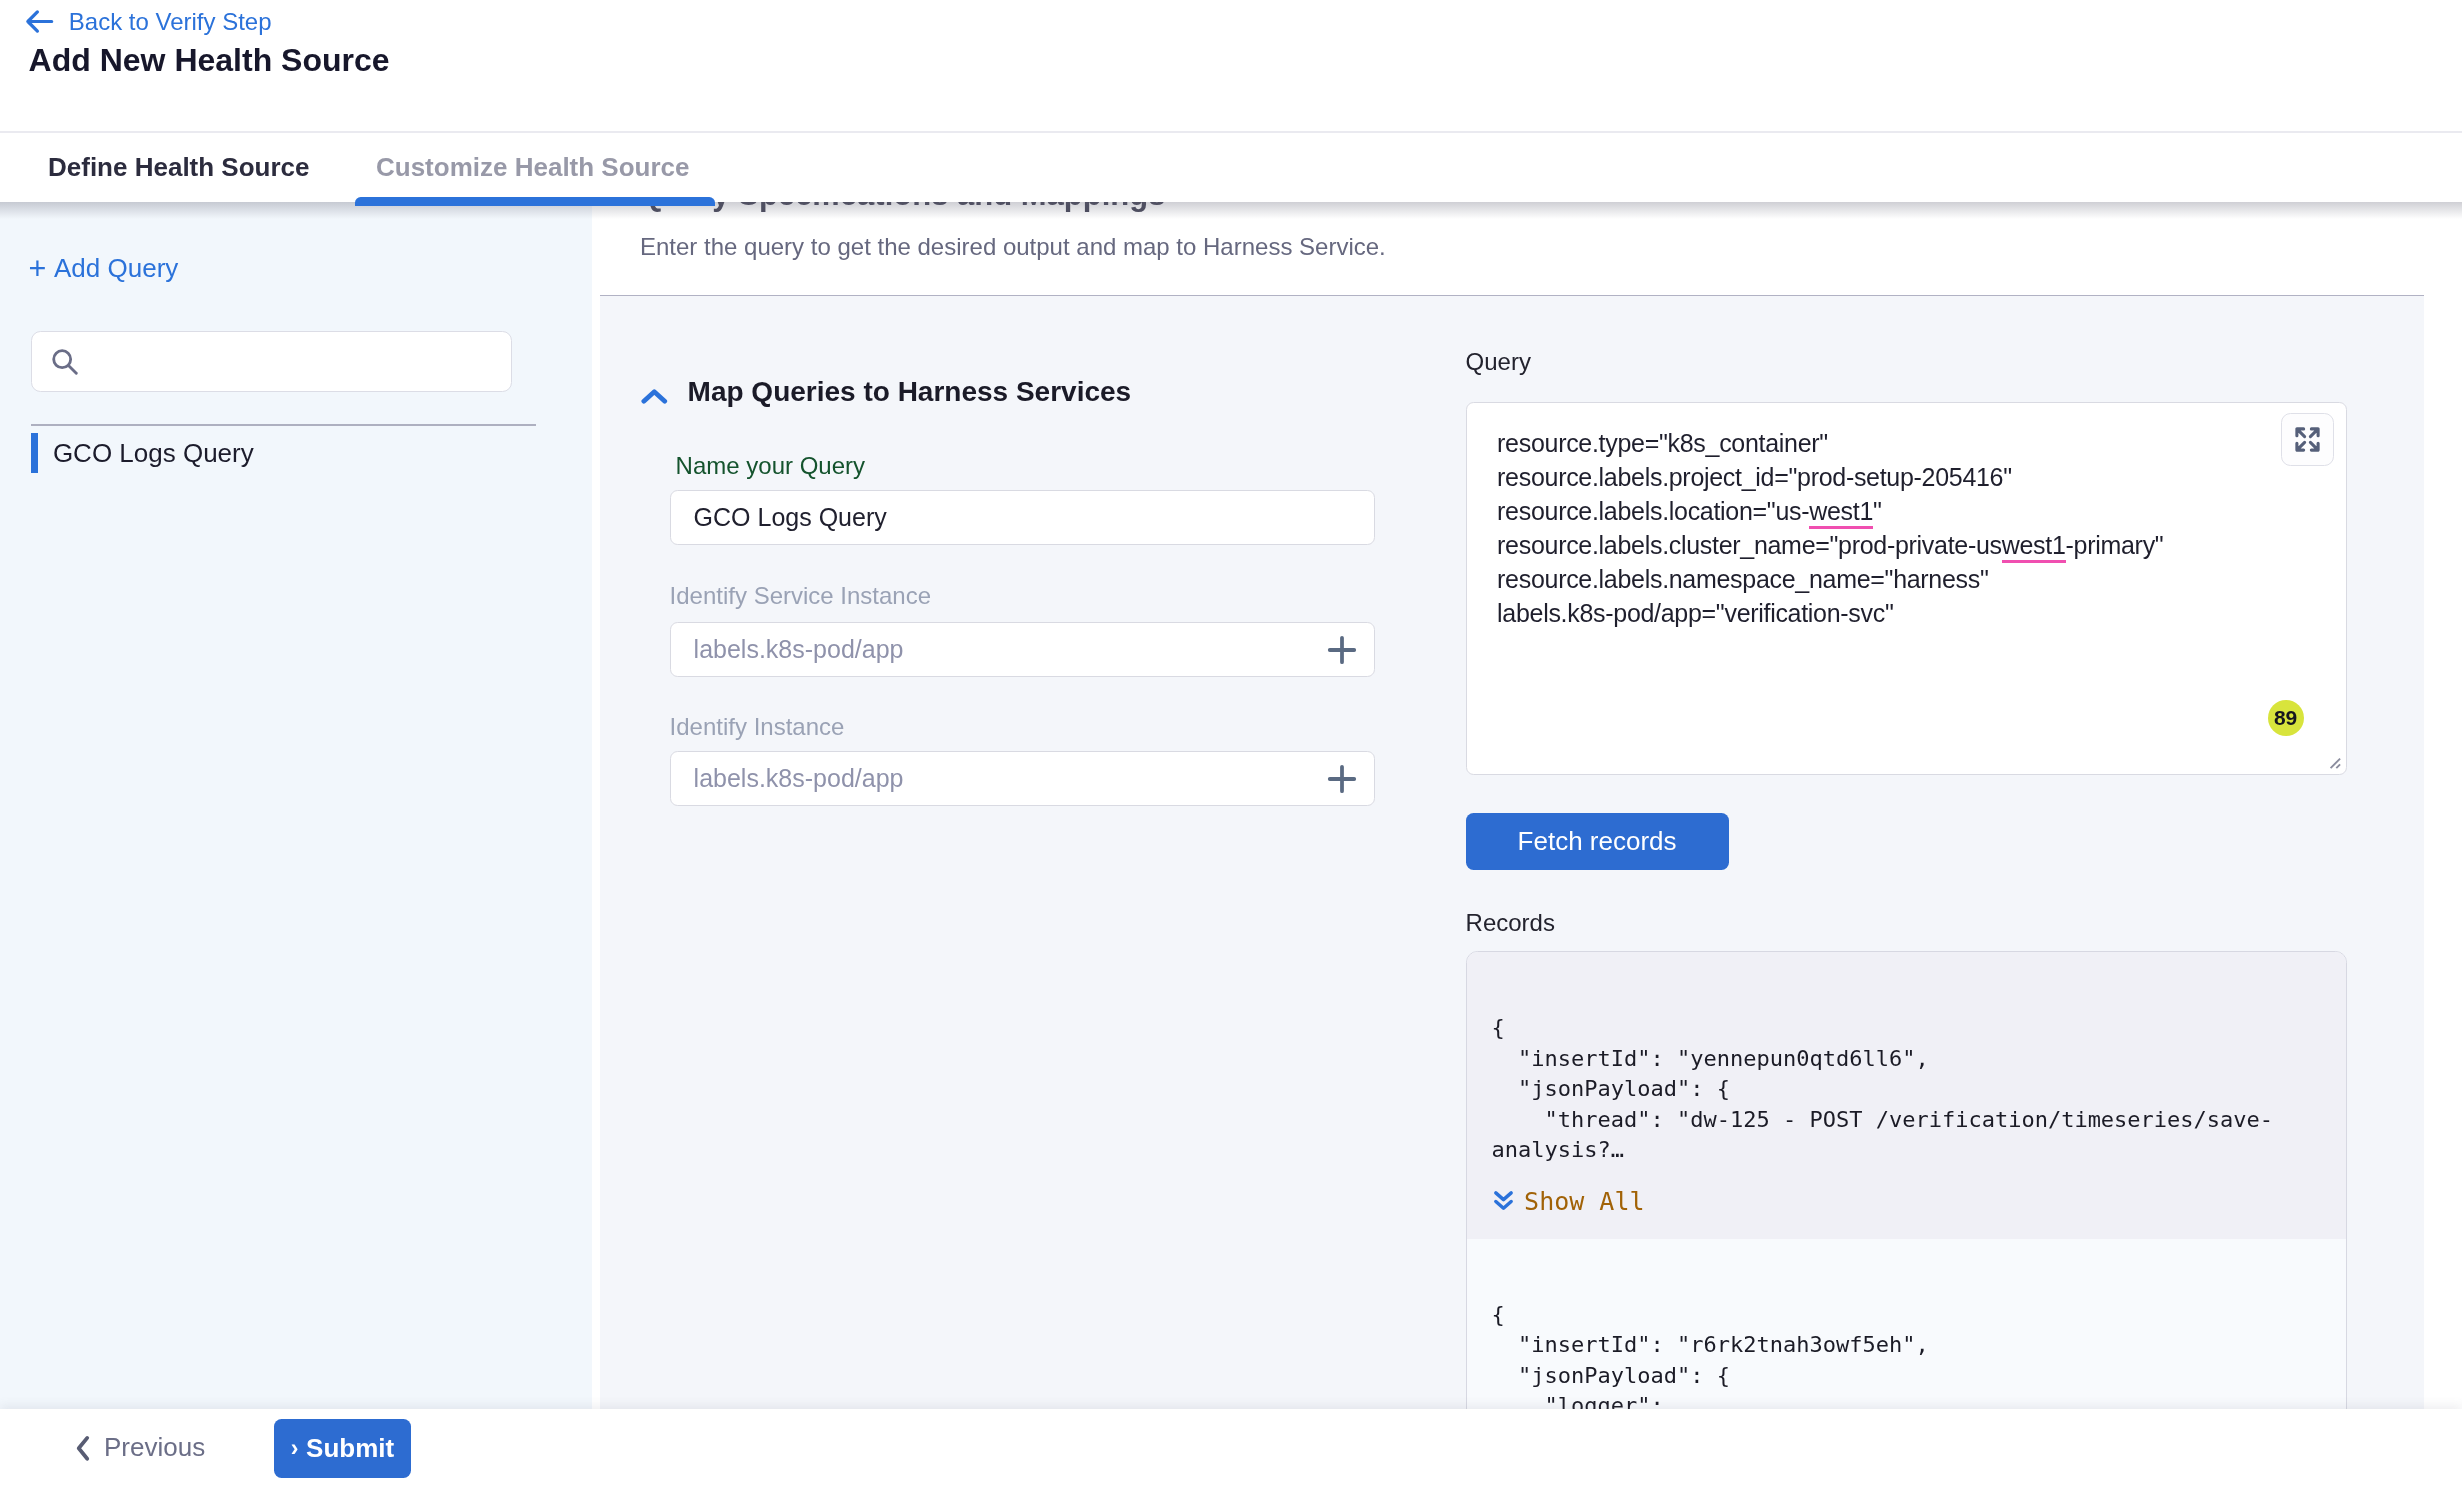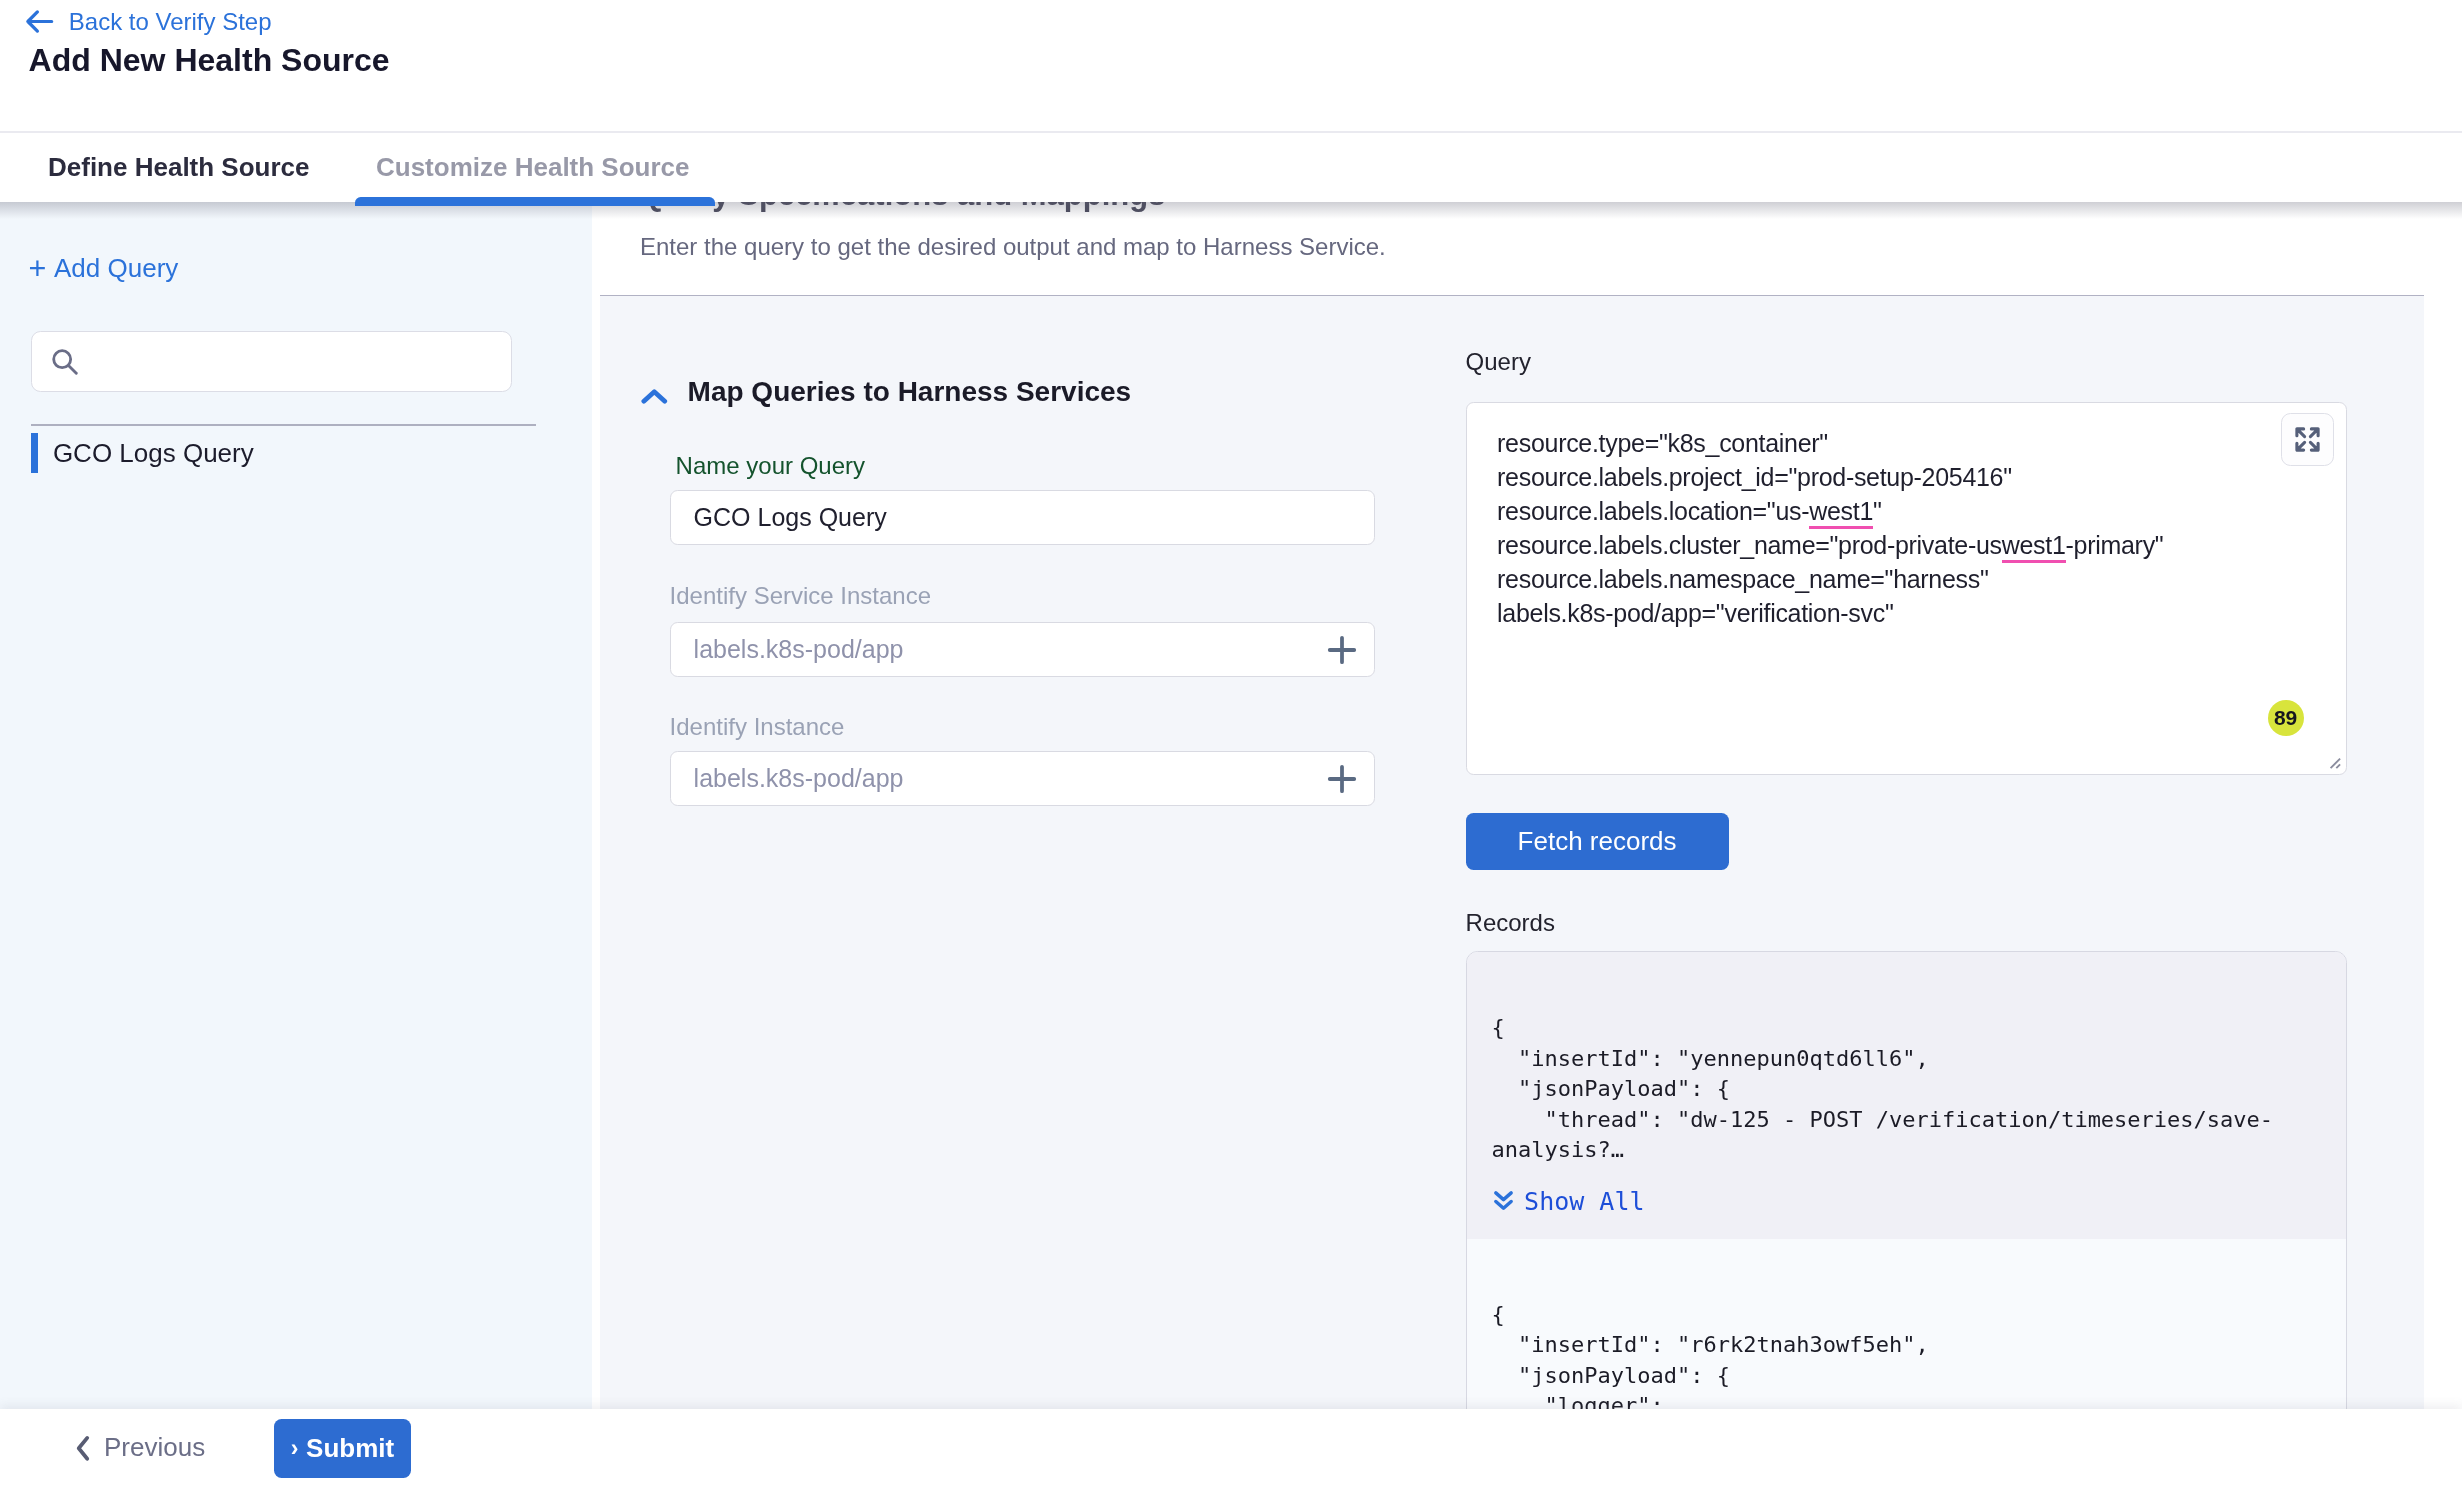--- a/index.html
+++ b/index.html
@@ -89,21 +89,21 @@
     border:none; border-radius:7.6px; color:#fff; font-size:26px; font-weight:500;
     font-family:"Liberation Sans", sans-serif; cursor:pointer; }
 
   .records-card { position:absolute; left:866px; top:655px; width:881px; height:571px;
     background:#f8fafd; border:1.9px solid #d7d8e2; border-radius:11.4px; overflow:hidden; }
   .record-block { font-family:"DejaVu Sans Mono", monospace; }
   .record-block pre { font-family:"DejaVu Sans Mono", monospace; font-size:22px; line-height:30.5px;
     color:#1b1b26; white-space:pre-wrap; word-break:break-all; }
   .record-1 { background:#f0f0f6; padding:61px 27px 23px 25px; }
   .record-2 { background:#f8fafd; padding:61px 27px 0 25px; }
-  .show-all { display:flex; align-items:center; gap:9.5px; margin-top:21px; color:#1d4ed8;
+  .show-all { display:flex; align-items:center; gap:9.5px; margin-top:21px; color:#a16207;
     font-size:25px; cursor:pointer; width:max-content; }
 
   
   .footer { position:absolute; left:0; top:1409px; width:2462px; height:78px; background:#fff;
     box-shadow:0 -3.8px 9.5px rgba(96,97,115,0.10); z-index:7; }
   .prev-btn { position:absolute; left:74px; top:11.4px; height:55px; display:flex; align-items:center;
     gap:13px; background:transparent; border:none; color:#6b6e87; font-size:26px;
     font-family:"Liberation Sans", sans-serif; cursor:pointer; }
   .submit-btn { position:absolute; left:274px; top:9.5px; width:137px; height:59px; background:#2d6cd1;
     border:none; border-radius:7.6px; color:#fff; font-size:26px; font-weight:700;

